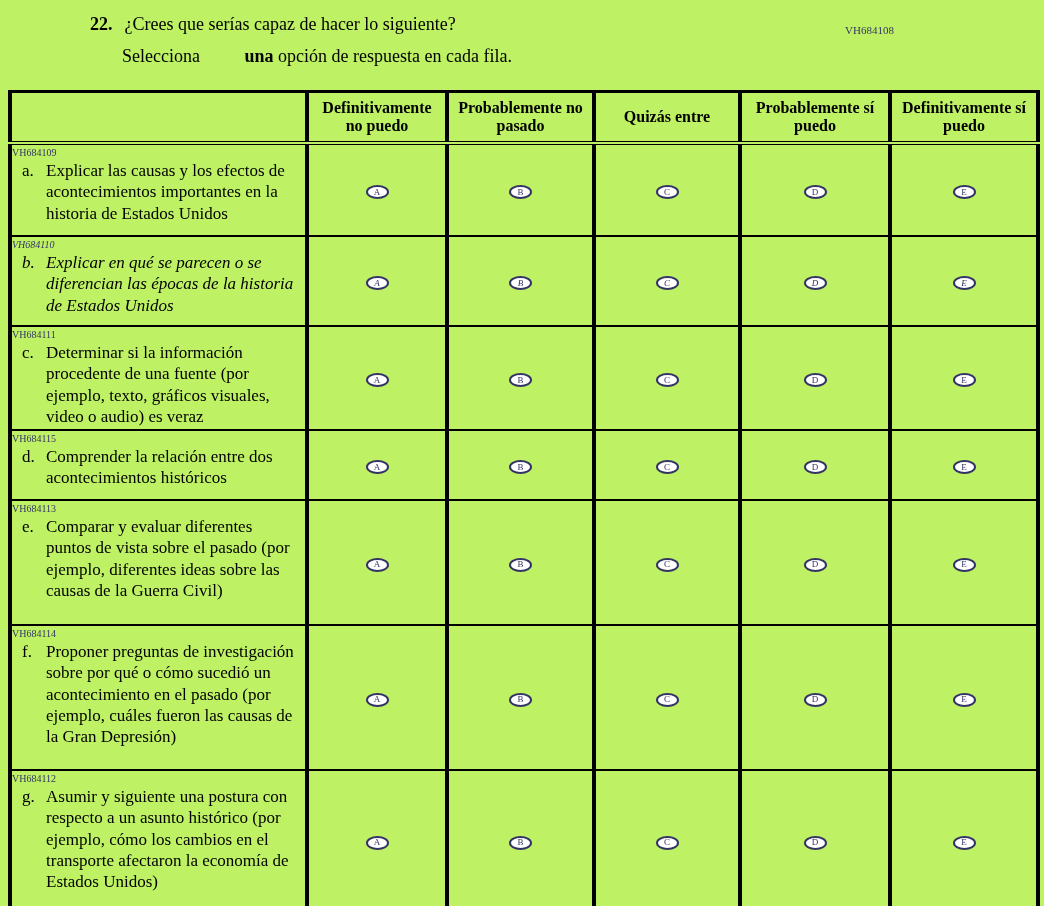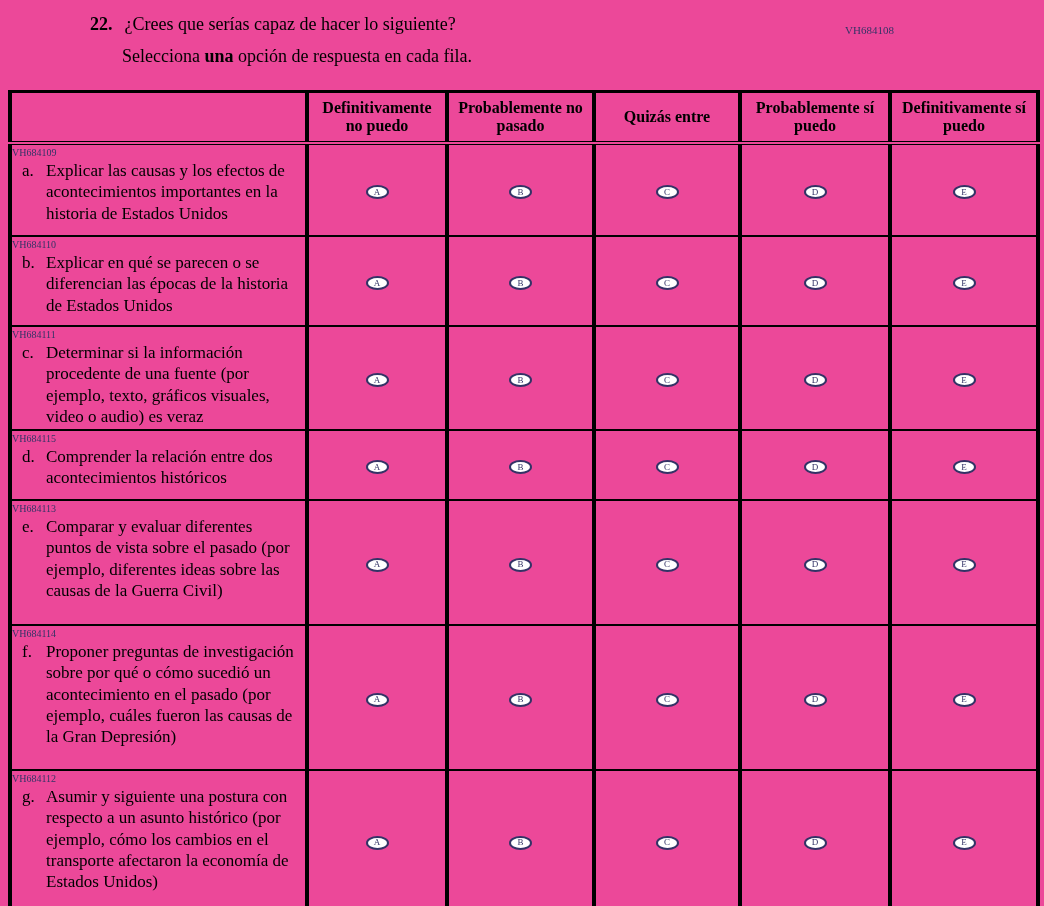--- a/index.html
+++ b/index.html
@@ -6,35 +6,35 @@
     margin: 0;
     padding: 0;
     background: #ffffff;
     font-family: "Liberation Serif", "DejaVu Serif", serif;
     color: #000000;
   }
   .page {
     position: relative;
     width: 1044px;
     height: 906px;
-    background: #ec4899;
+    background: #bef264;
     overflow: hidden;
   }
   
   .question-header { position: absolute; left: 0; top: 0; width: 1044px; }
   .q-line1 {
     position: absolute; left: 90px; top: 14px;
     font-size: 18px; white-space: nowrap;
   }
   .q-num { font-weight: bold; margin-right: 12px; }
   .q-line2 {
     position: absolute; left: 122px; top: 46px;
     font-size: 18px; white-space: nowrap;
   }
-  .q-bold { font-weight: bold; }
+  .q-bold { font-weight: bold; margin-left: 40px; }
   .form-code {
     position: absolute; left: 845px; top: 24px;
     font-size: 11px; color: #333366;
   }
   
   table.grid {
     position: absolute; left: 8px; top: 90px;
     width: 1028px;
     border-collapse: collapse;
     table-layout: fixed;
@@ -62,21 +62,21 @@
     vertical-align: middle;
     padding: 2px 4px;
     line-height: 1.15;
   }
   tbody td {
     border-top: 2px solid #000000;
     border-bottom: 2px solid #000000;
     vertical-align: middle;
   }
   tr.r-a td { height: 90px; }
-  tr.r-b td { height: 88px; }
+  tr.r-b td { height: 88px; font-style: italic; }
   tr.r-c td { height: 95px; }
   tr.r-d td { height: 68px; }
   tr.r-e td { height: 123px; }
   tr.r-f td { height: 143px; }
   tr.r-g td { height: 139px; }
 
   td.item-cell { vertical-align: top; }
   .row-code {
     text-align: left;
     font-size: 10px;

